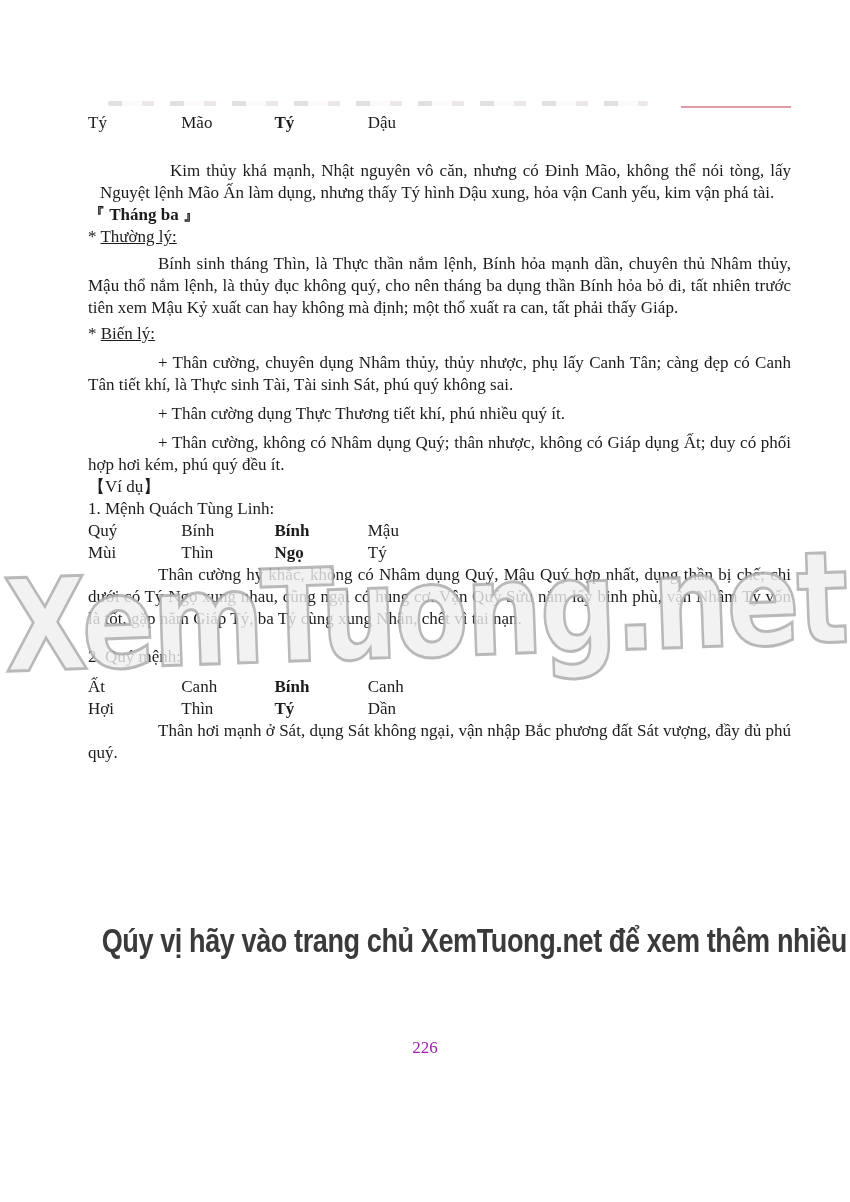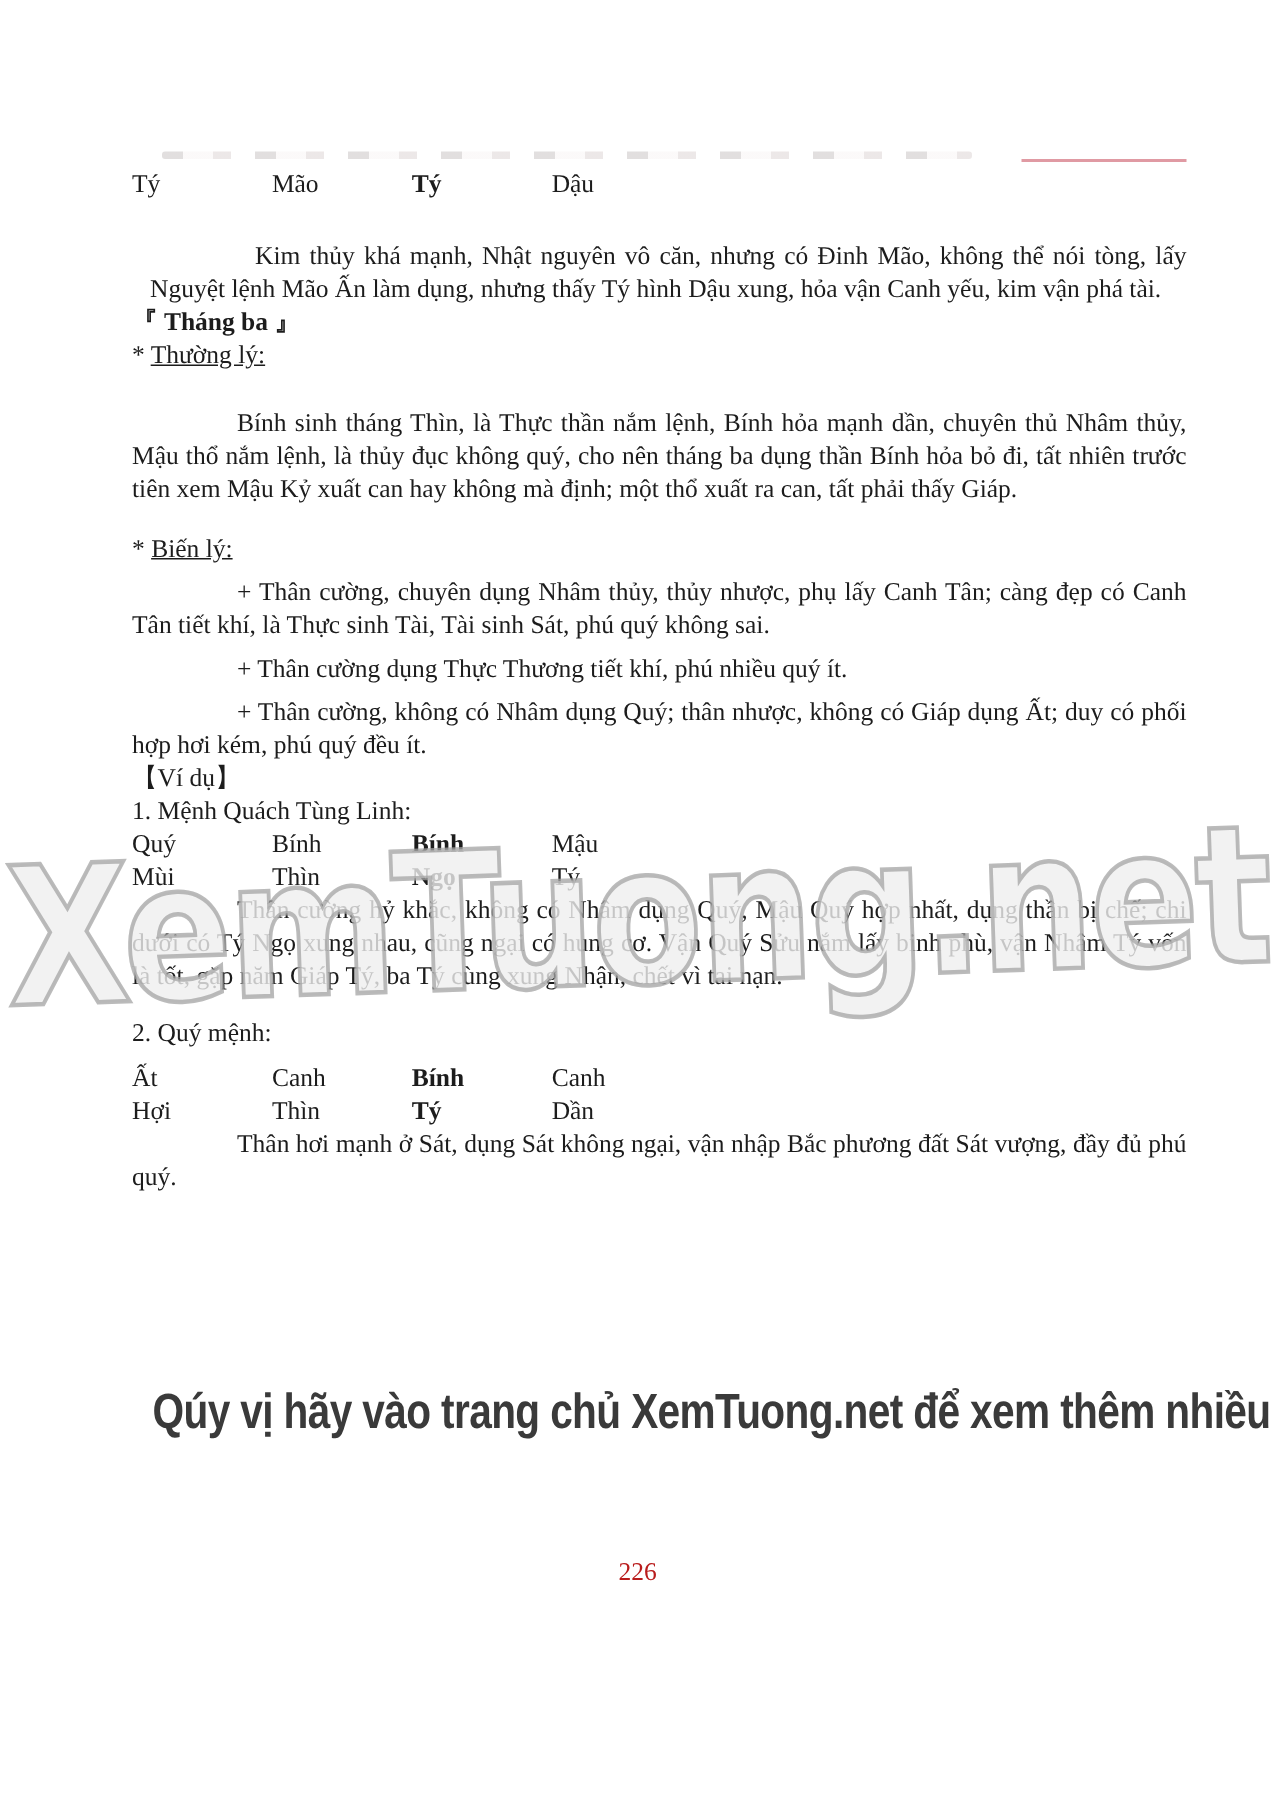--- a/index.html
+++ b/index.html
@@ -44,21 +44,21 @@
   .h-month{margin-top:6px;margin-left:70px;font-weight:bold;}
   .h-star{margin-top:5px;margin-left:70px;}
   .h-star .u{text-decoration:underline;}
   .vidu{margin-top:5px;margin-left:70px;}
   .ex-title{margin-top:5px;margin-left:70px;}
   .p-after-pillars{margin-top:16px;}
   .p-last{margin-top:21px;}
 
   .page-number{
     position:absolute;top:1038px;left:0;width:850px;
-    text-align:center;font-size:17px;color:#b91c1c;
+    text-align:center;font-size:17px;color:#a21caf;
     font-family:"Liberation Serif",serif;
   }
 
   .watermark{
     position:absolute;top:612px;left:425px;
     transform:translate(-50%,-50%) rotate(-2deg) scaleX(0.84);
     font-family:"DejaVu Sans",sans-serif;
     font-weight:bold;font-size:128px;letter-spacing:-3px;
     color:rgba(255,255,255,0.68);
     -webkit-text-stroke:3px rgba(164,164,164,0.75);
@@ -94,23 +94,23 @@
       <span class="cell bold">Tý</span>
       <span class="cell">Dậu</span>
     </p>
 
     <p class="indent" style="margin-top:26px;margin-left:12px;">Kim thủy khá mạnh, Nhật nguyên vô căn, nhưng có Đinh Mão, không thể nói tòng, lấy Nguyệt lệnh Mão Ấn làm dụng, nhưng thấy Tý hình Dậu xung, hỏa vận Canh yếu, kim vận phá tài.</p>
 
     <p class="h-month">『 Tháng ba 』</p>
 
     <p class="h-star"><span>* </span><span class="u">Thường lý:</span></p>
 
-    <p class="indent" style="margin-top:23px;">Bính sinh tháng Thìn, là Thực thần nắm lệnh, Bính hỏa mạnh dần, chuyên thủ Nhâm thủy, Mậu thổ nắm lệnh, là thủy đục không quý, cho nên tháng ba dụng thần Bính hỏa bỏ đi, tất nhiên trước tiên xem Mậu Kỷ xuất can hay không mà định; một thổ xuất ra can, tất phải thấy Giáp.</p>
+    <p class="indent" style="margin-top:5px;">Bính sinh tháng Thìn, là Thực thần nắm lệnh, Bính hỏa mạnh dần, chuyên thủ Nhâm thủy, Mậu thổ nắm lệnh, là thủy đục không quý, cho nên tháng ba dụng thần Bính hỏa bỏ đi, tất nhiên trước tiên xem Mậu Kỷ xuất can hay không mà định; một thổ xuất ra can, tất phải thấy Giáp.</p>
 
-    <p class="h-star" style="margin-top:18px;"><span>* </span><span class="u">Biến lý:</span></p>
+    <p class="h-star" style="margin-top:4px;"><span>* </span><span class="u">Biến lý:</span></p>
 
     <p class="indent mt">+ Thân cường, chuyên dụng Nhâm thủy, thủy nhược, phụ lấy Canh Tân; càng đẹp có Canh Tân tiết khí, là Thực sinh Tài, Tài sinh Sát, phú quý không sai.</p>
     <p class="indent mt">+ Thân cường dụng Thực Thương tiết khí, phú nhiều quý ít.</p>
     <p class="indent mt">+ Thân cường, không có Nhâm dụng Quý; thân nhược, không có Giáp dụng Ất; duy có phối hợp hơi kém, phú quý đều ít.</p>
 
     <p class="vidu">【Ví dụ】</p>
 
     <p class="ex-title">1. Mệnh Quách Tùng Linh:</p>
 
     <p class="pillar-row row-stems">

